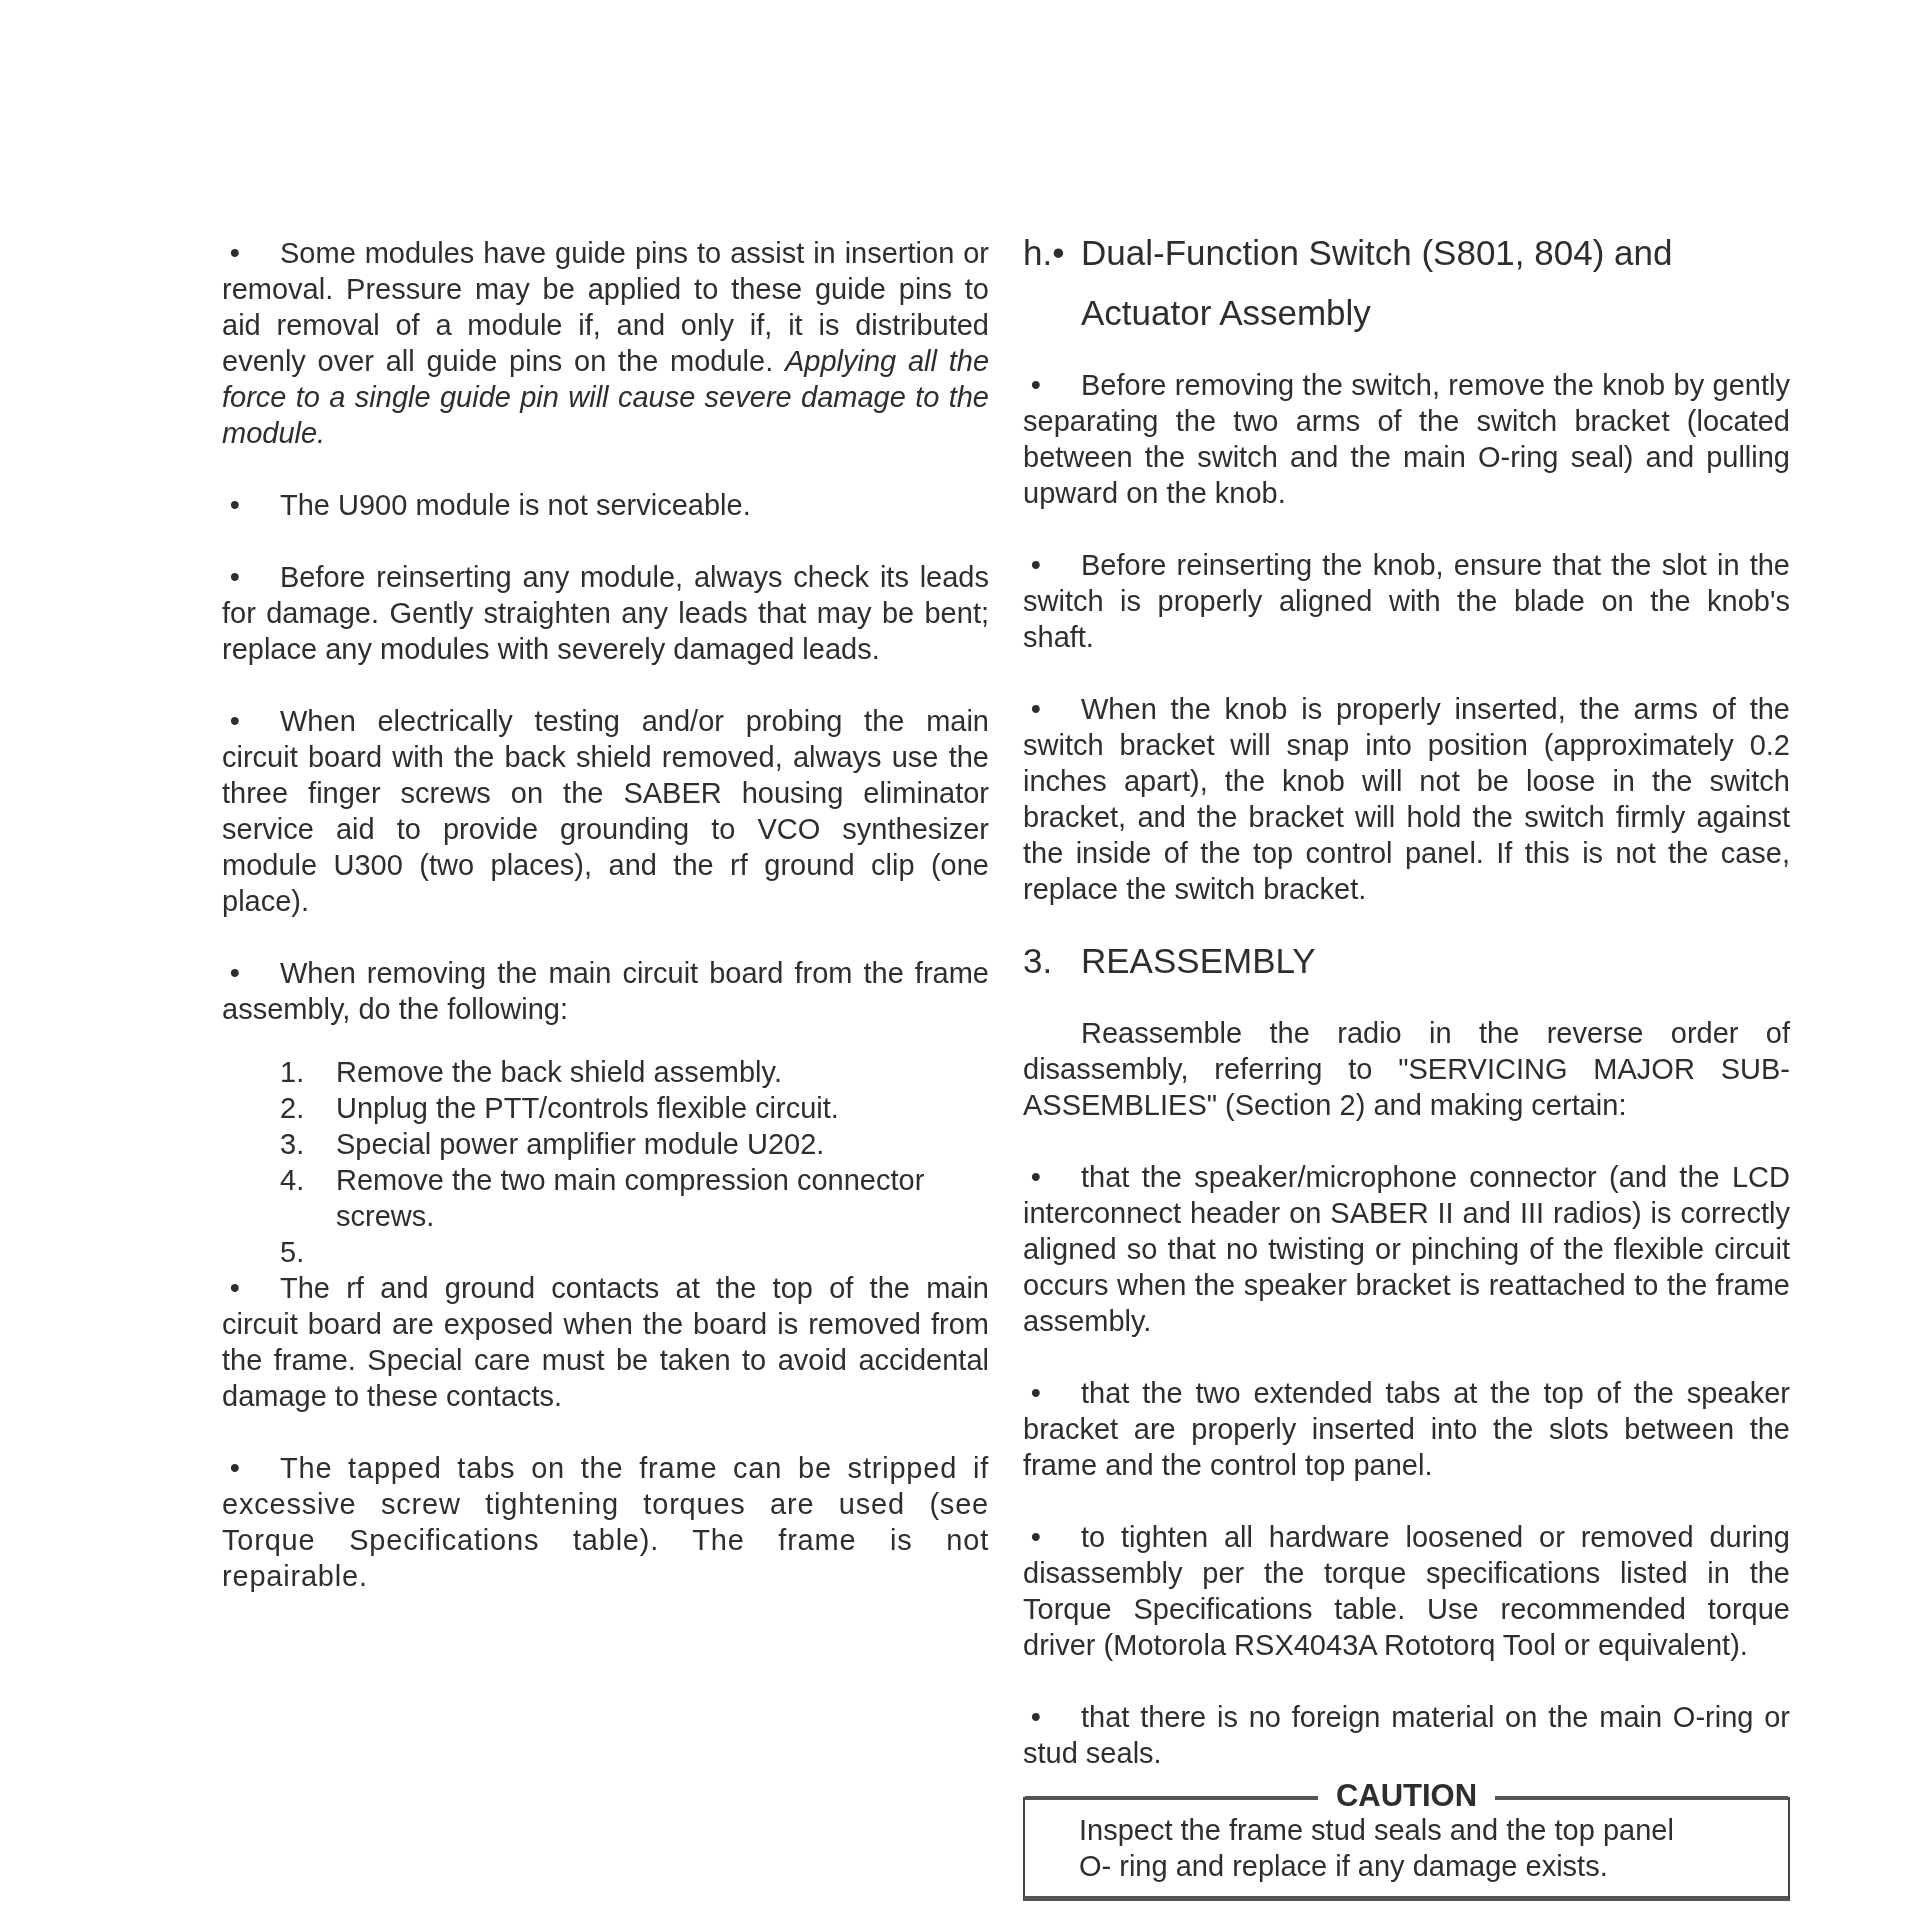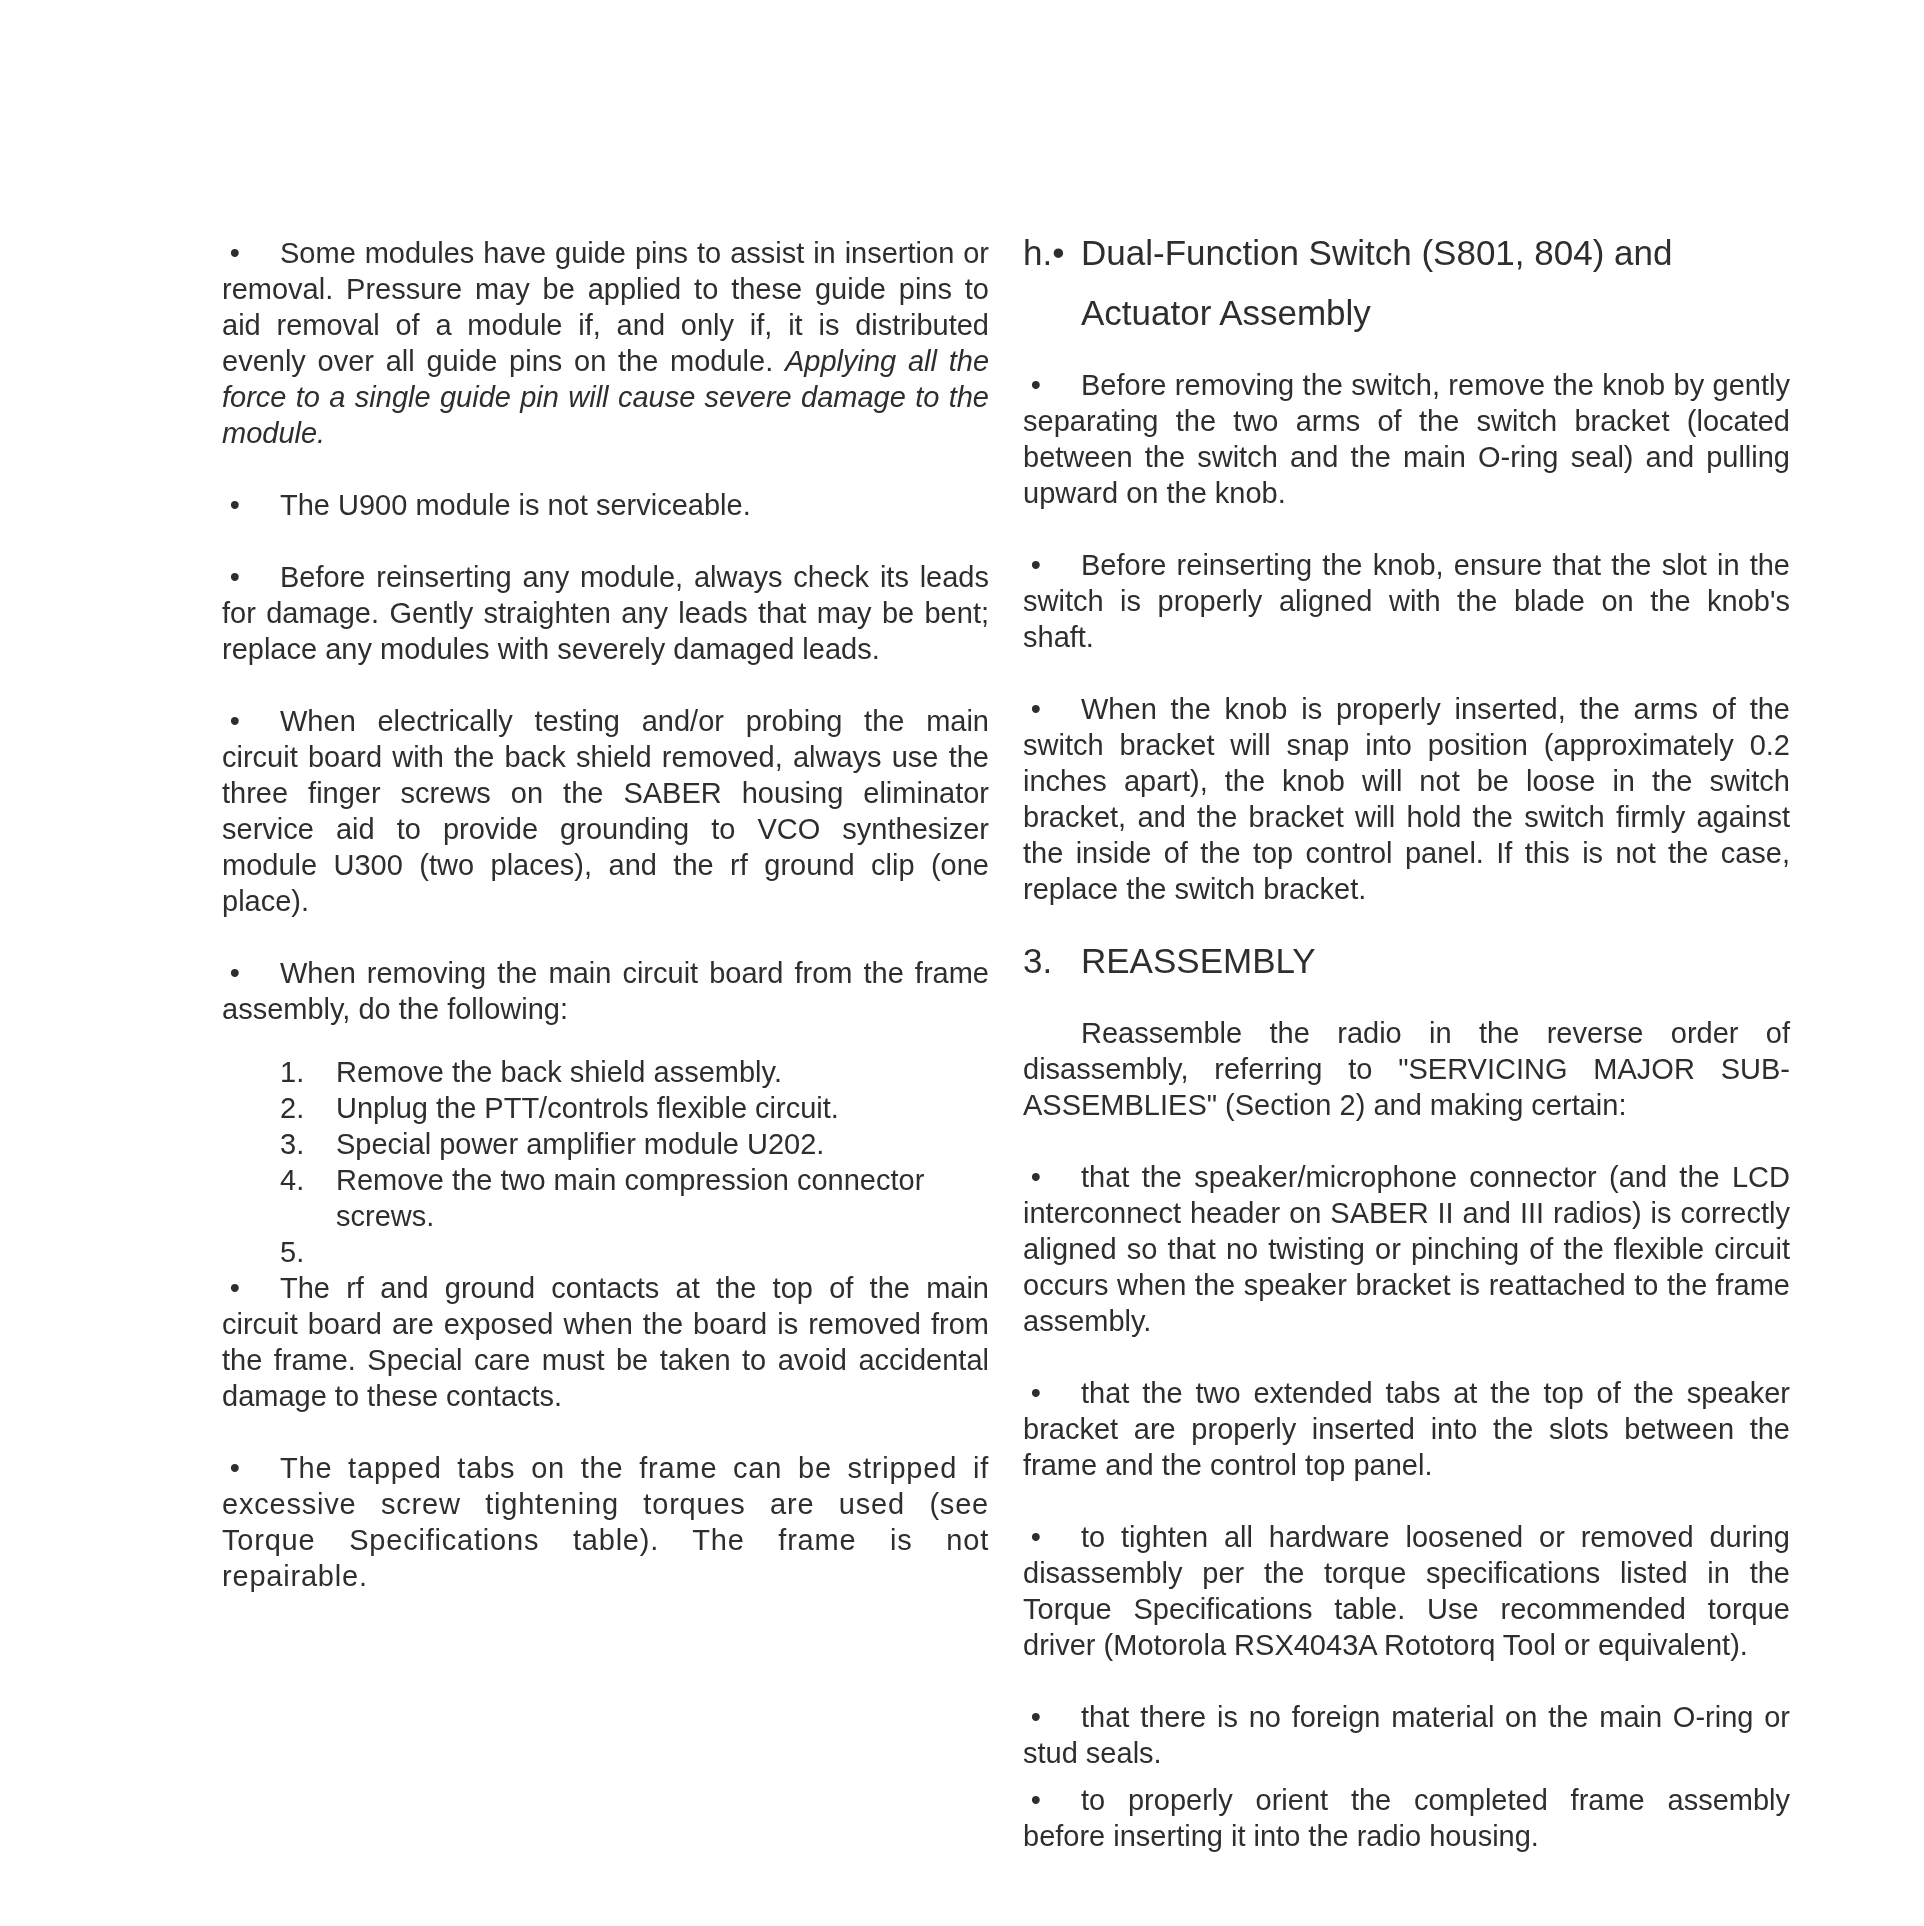--- a/index.html
+++ b/index.html
@@ -50,17 +50,28 @@
 <div class="col" id="col-right">
   <h3><span class="lbl">h.•</span><span>Dual-Function Switch (S801, 804) and</span><span class="h-indent">Actuator Assembly</span></h3>
   <p class="bul"><span>Before removing the switch, remove the knob by gently separating the two arms of the switch bracket (located between the switch and the main O-ring seal) and pulling upward on the knob.</span></p>
   <p class="bul"><span>Before reinserting the knob, ensure that the slot in the switch is properly aligned with the blade on the knob's shaft.</span></p>
   <p class="bul"><span>When the knob is properly inserted, the arms of the switch bracket will snap into position (approximately 0.2 inches apart), the knob will not be loose in the switch bracket, and the bracket will hold the switch firmly against the inside of the top control panel. If this is not the case, replace the switch bracket.</span></p>
   <h3><span class="lbl">3.</span><span>REASSEMBLY</span></h3>
   <p class="indent-para"><span>Reassemble the radio in the reverse order of disassembly, referring to "SERVICING MAJOR SUB-ASSEMBLIES" (Section 2) and making certain:</span></p>
   <p class="bul"><span>that the speaker/microphone connector (and the LCD interconnect header on SABER II and III radios) is correctly aligned so that no twisting or pinching of the flexible circuit occurs when the speaker bracket is reattached to the frame assembly.</span></p>
   <p class="bul"><span>that the two extended tabs at the top of the speaker bracket are properly inserted into the slots between the frame and the control top panel.</span></p>
   <p class="bul"><span>to tighten all hardware loosened or removed during disassembly per the torque specifications listed in the Torque Specifications table. Use recommended torque driver (Motorola RSX4043A Rototorq Tool or equivalent).</span></p>
-  <p class="bul" style="margin-bottom:11px"><span>that there is no foreign material on the main O-ring or stud seals.</span></p>
+  <p class="bul" style="margin-bottom:26px"><span>that there is no foreign material on the main O-ring or stud seals.</span></p>
+  <div class="caution">
+    <div class="caution-top">
+        <div class="line-l"></div>
+        <div class="line-r"></div>
+      </div>
+    <div class="caution-title">CAUTION</div>
+    <div class="caution-body">
+      <div>Inspect the frame stud seals and the top panel</div>
+      <div>O- ring and replace if any damage exists.</div>
+    </div>
+  </div>
   <p class="bul"><span>to properly orient the completed frame assembly before inserting it into the radio housing.</span></p>
 
 </div>
 
 
 </body></html>

